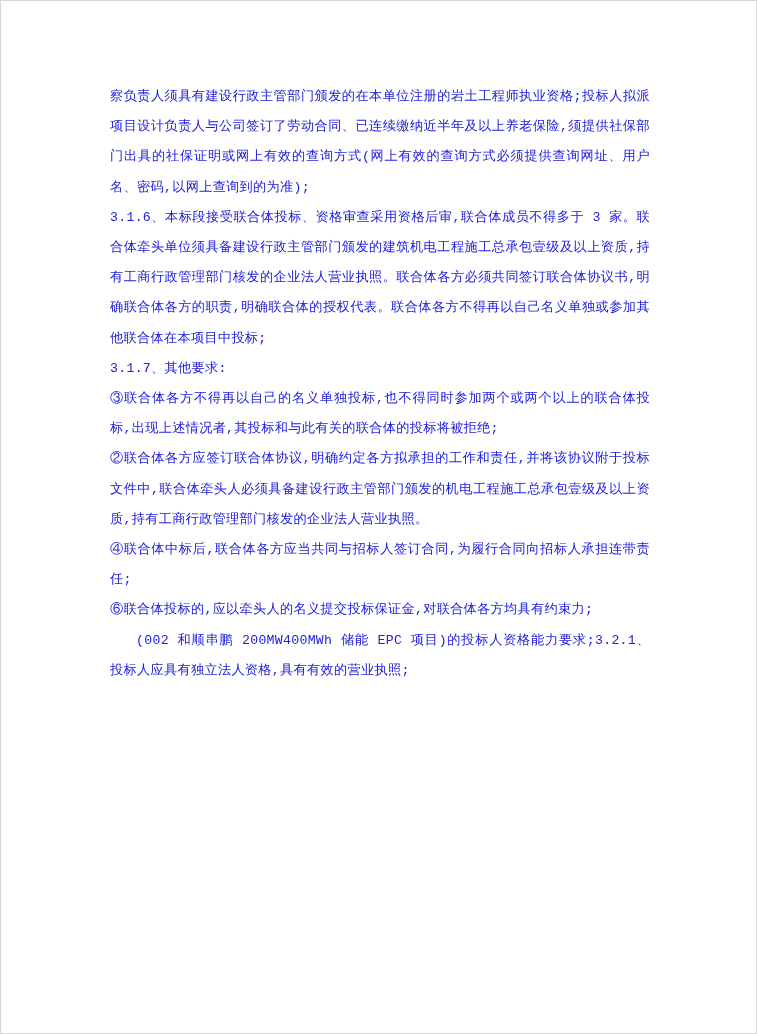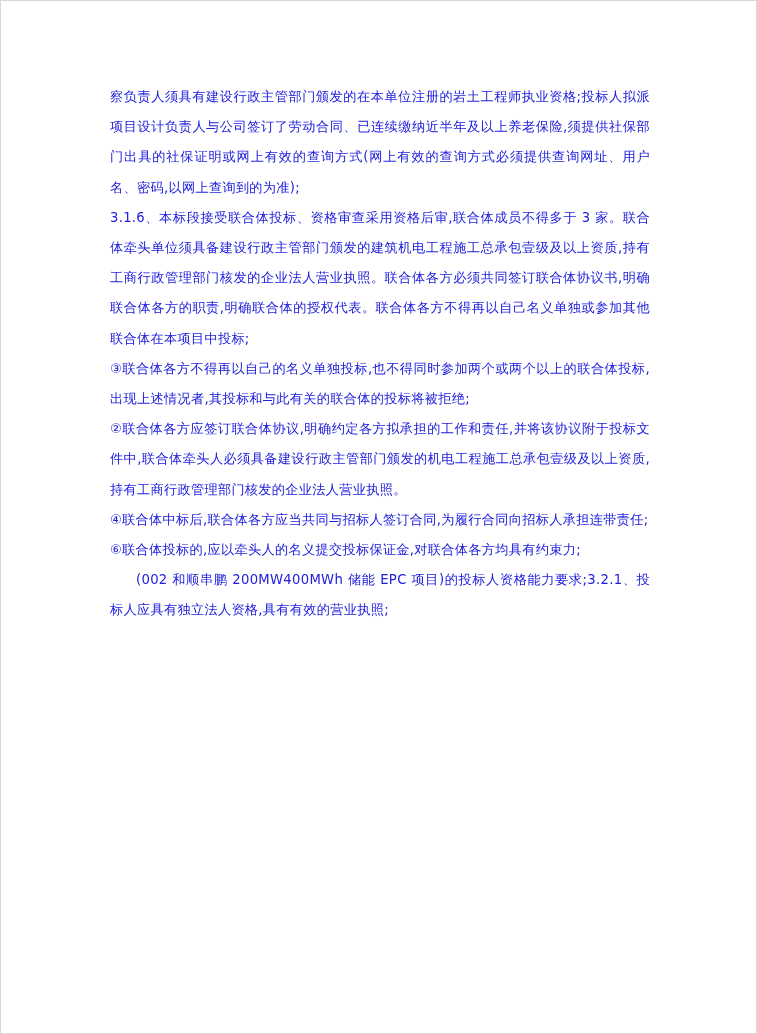--- a/index.html
+++ b/index.html
@@ -11,20 +11,21 @@
     width: 757px;
     height: 1034px;
     font-family: "DejaVu Sans", "Liberation Sans", sans-serif;
   }
   #page {
     position: relative;
     width: 757px;
     height: 1034px;
     background: #ffffff;
     box-sizing: border-box;
+    font-family: Liberation Mono, monospace;
   }
   #page-border {
     position: absolute;
     left: 0; top: 0;
     width: 757px;
     height: 1034px;
     border: 1px solid #d8d8d8;
     box-sizing: border-box;
     pointer-events: none;
   }
@@ -50,19 +51,20 @@
   }
 </style>
 </head>
 <body>
 
 <div id="page">
   <div id="page-border"></div>
   <div id="content">
     <p class="para">察负责人须具有建设行政主管部门颁发的在本单位注册的岩土工程师执业资格;投标人拟派项目设计负责人与公司签订了劳动合同、已连续缴纳近半年及以上养老保险,须提供社保部门出具的社保证明或网上有效的查询方式(网上有效的查询方式必须提供查询网址、用户名、密码,以网上查询到的为准);</p>
     <p class="para">3.1.6、本标段接受联合体投标、资格审查采用资格后审,联合体成员不得多于 3 家。联合体牵头单位须具备建设行政主管部门颁发的建筑机电工程施工总承包壹级及以上资质,持有工商行政管理部门核发的企业法人营业执照。联合体各方必须共同签订联合体协议书,明确联合体各方的职责,明确联合体的授权代表。联合体各方不得再以自己名义单独或参加其他联合体在本项目中投标;</p>
+    <p class="para">3.1.7、其他要求:</p>
     <p class="para">③联合体各方不得再以自己的名义单独投标,也不得同时参加两个或两个以上的联合体投标,出现上述情况者,其投标和与此有关的联合体的投标将被拒绝;</p>
     <p class="para">②联合体各方应签订联合体协议,明确约定各方拟承担的工作和责任,并将该协议附于投标文件中,联合体牵头人必须具备建设行政主管部门颁发的机电工程施工总承包壹级及以上资质,持有工商行政管理部门核发的企业法人营业执照。</p>
     <p class="para">④联合体中标后,联合体各方应当共同与招标人签订合同,为履行合同向招标人承担连带责任;</p>
     <p class="para">⑥联合体投标的,应以牵头人的名义提交投标保证金,对联合体各方均具有约束力;</p>
     <p class="para indent">(002 和顺串鹏 200MW400MWh 储能 EPC 项目)的投标人资格能力要求;3.2.1、投标人应具有独立法人资格,具有有效的营业执照;</p>
   </div>
 </div>
 
 </body></html>

